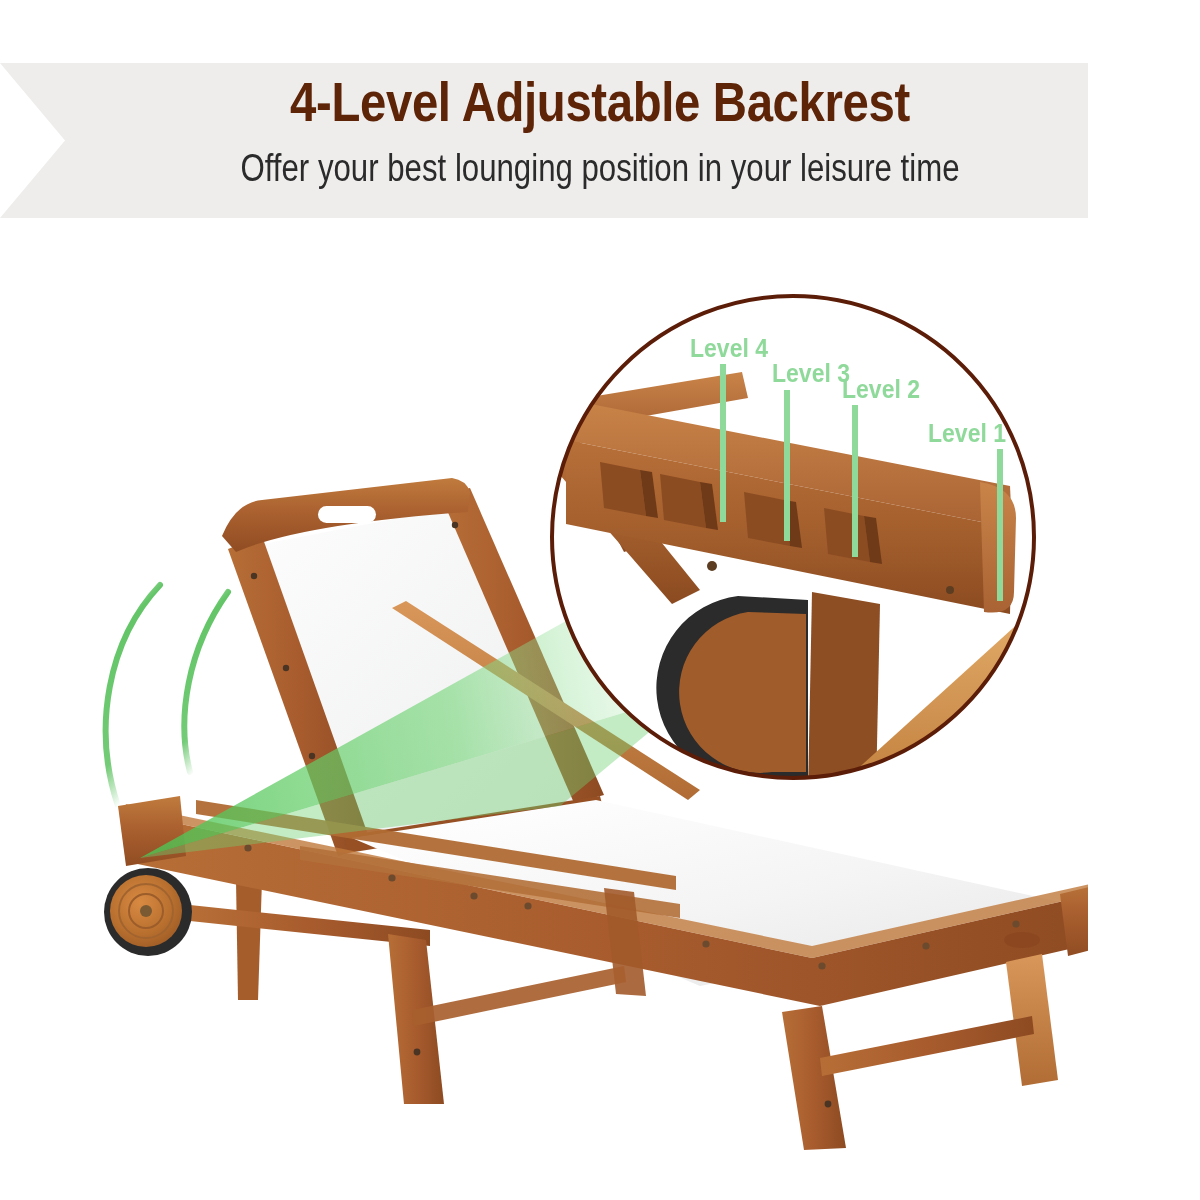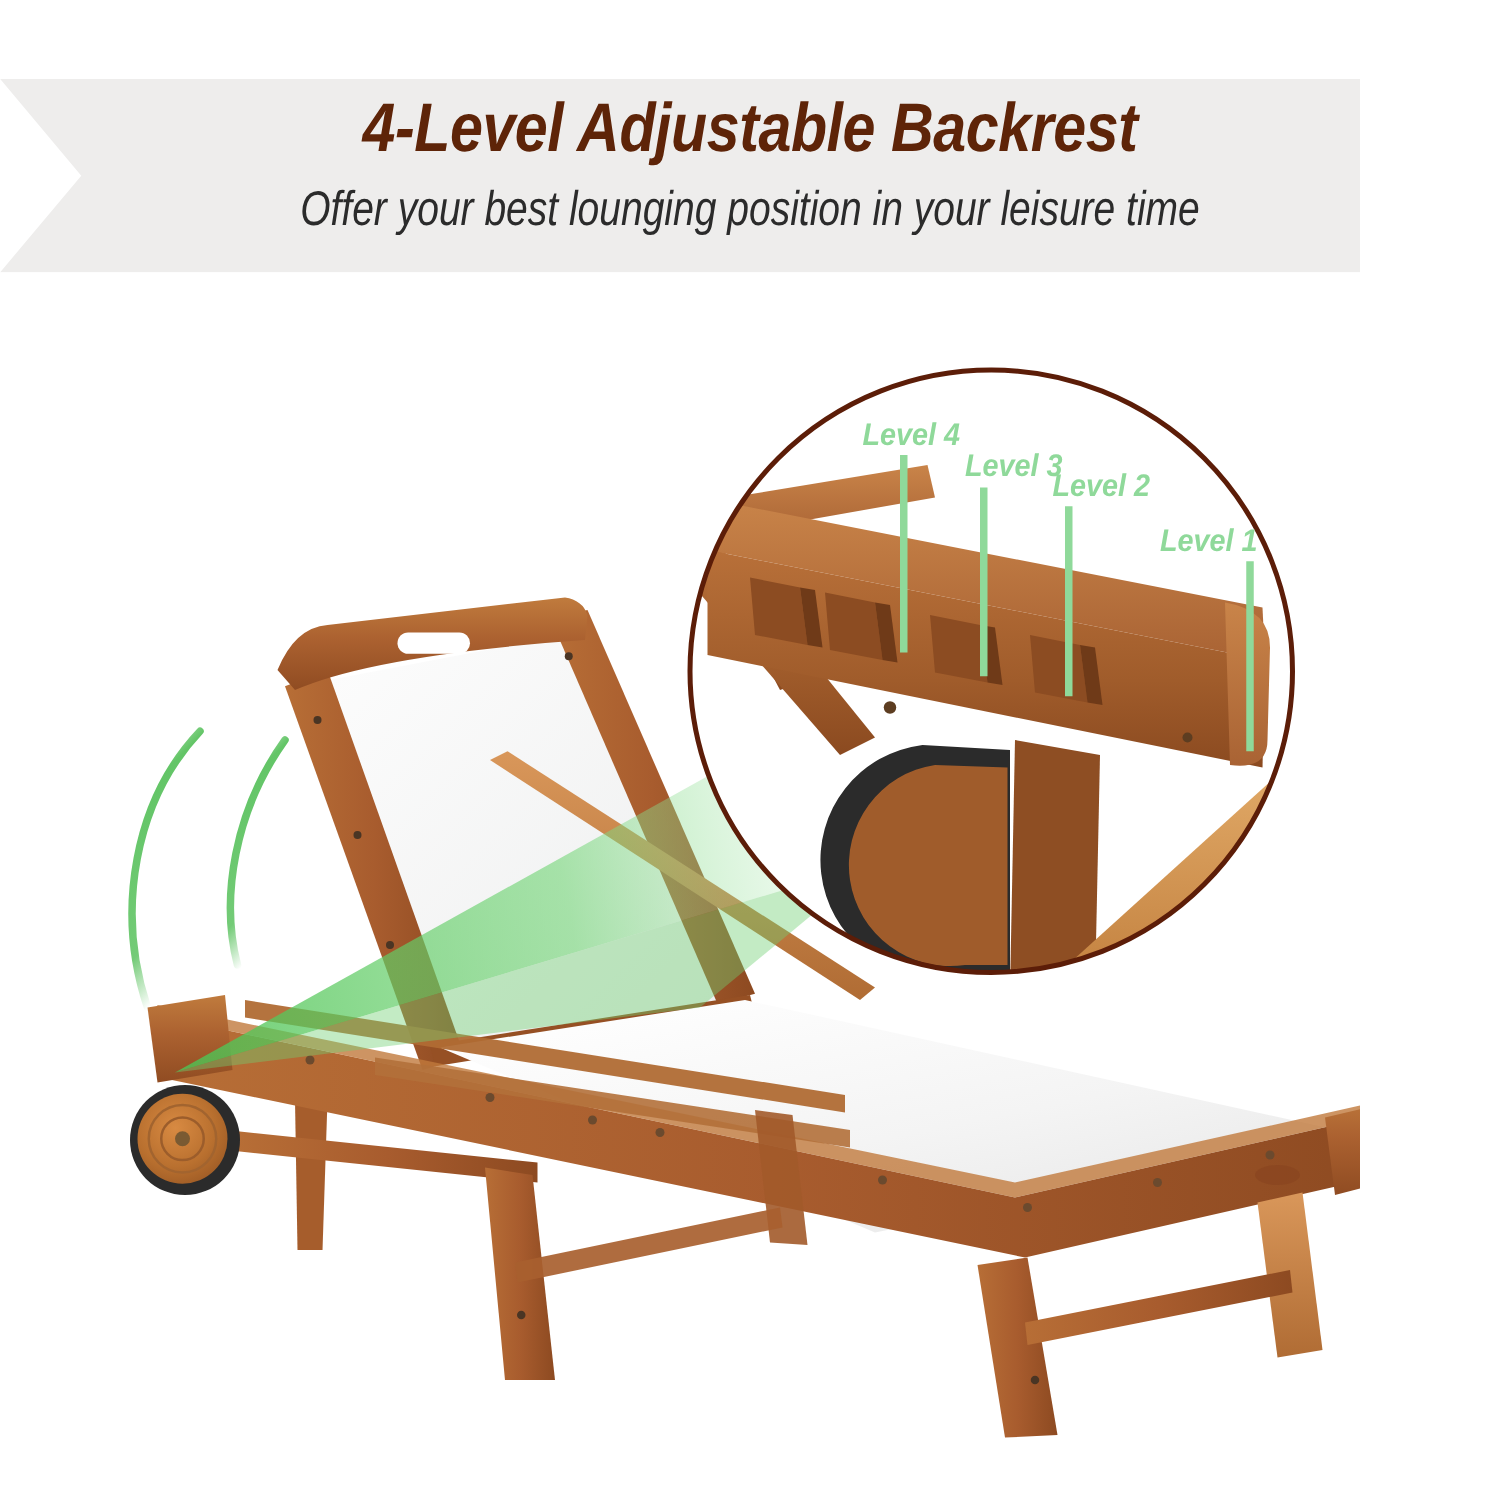--- a/index.html
+++ b/index.html
@@ -9,21 +9,20 @@
   }
   body {
     font-family: "Liberation Sans", sans-serif;
   }
   #page {
     position: relative;
     width: 1088px;
     height: 1200px;
     background: #ffffff;
     overflow: hidden;
-    font-style: italic;
   }
 
   
   #banner {
     position: absolute;
     left: 0;
     top: 63px;
     width: 1200px;
     height: 155px;
     background: #eeedec;

